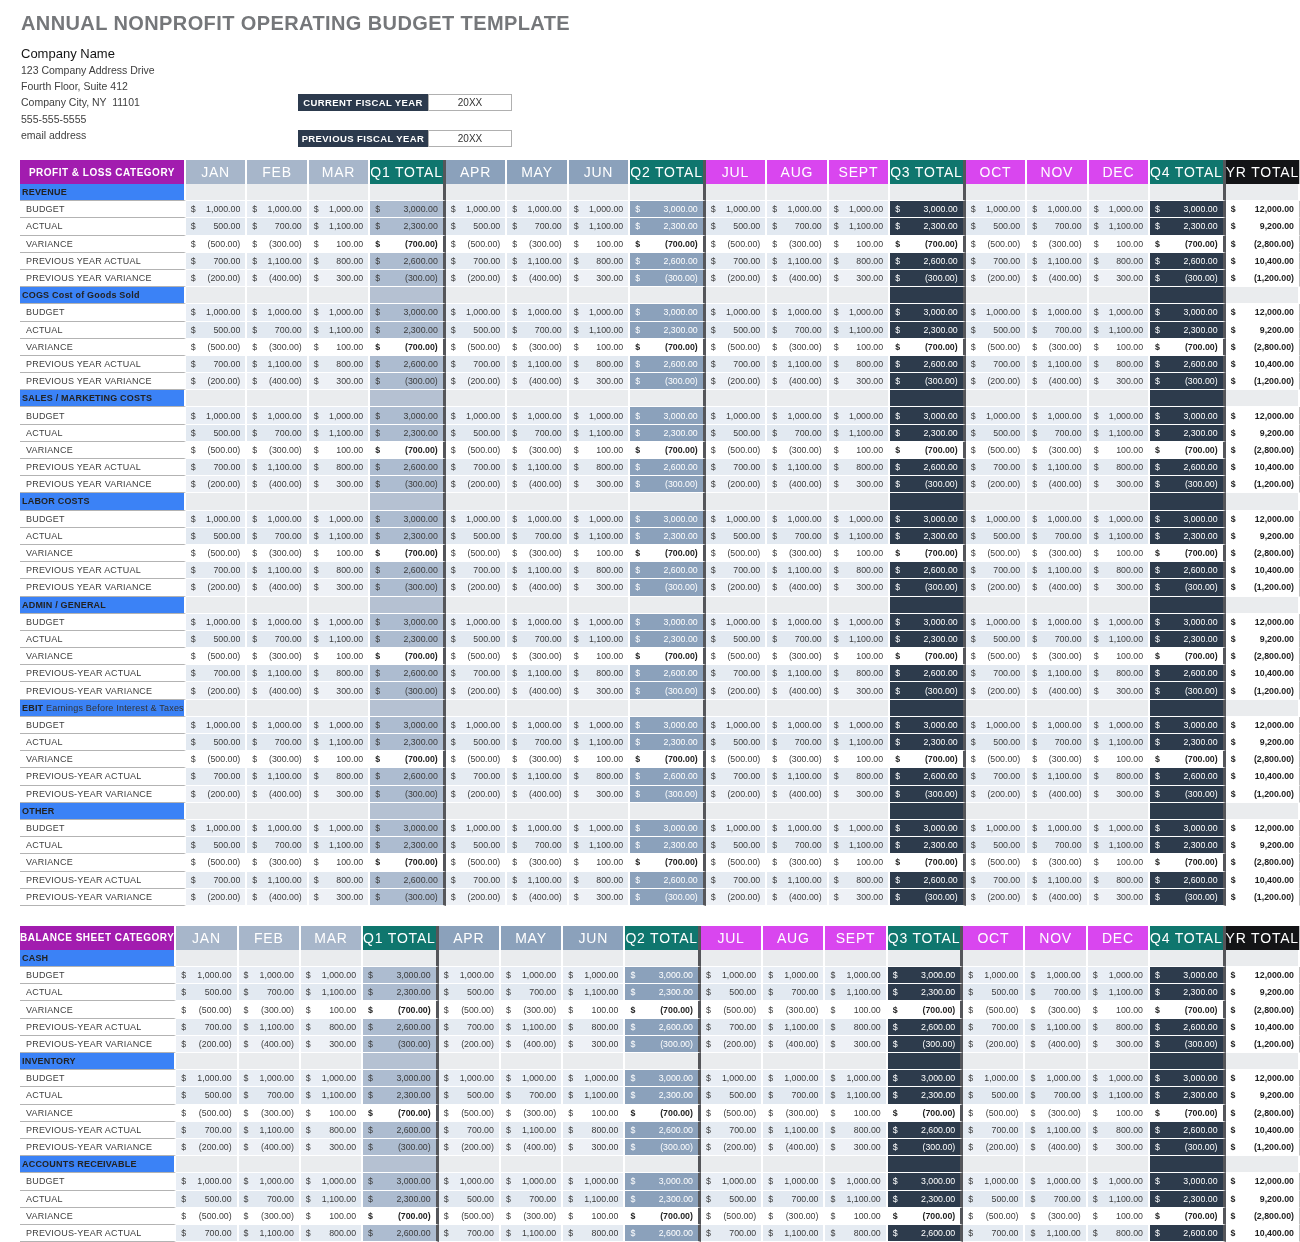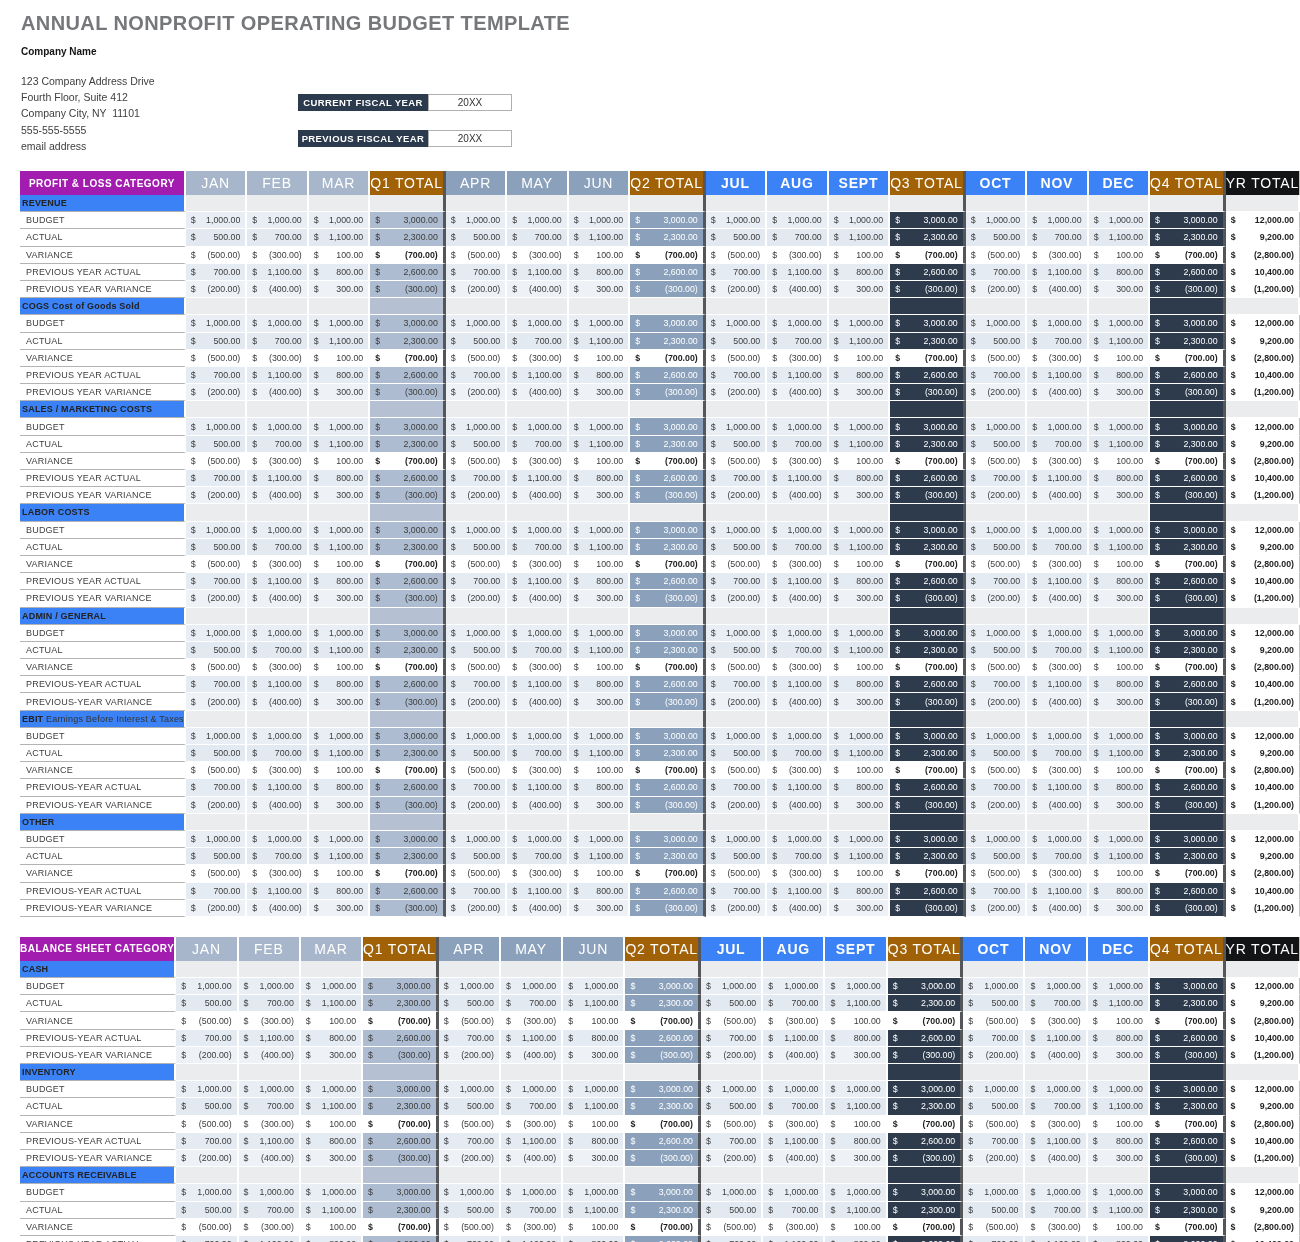--- a/index.html
+++ b/index.html
@@ -9,21 +9,21 @@
     overflow:hidden;
     background:#fff;
     font-family:"Liberation Sans",sans-serif;
   }
   .page-title{
     margin:12px 0 0 21px;
     font-size:20px;font-weight:bold;
     color:#75777a;letter-spacing:0.4px;
   }
   .company{margin:11px 0 0 21px;}
-  .company-name{font-size:10px;font-weight:bold;color:#141414;margin-bottom:16px;}
+  .company-name{font-size:13px;font-weight:normal;color:#141414;margin-bottom:1px;}
   .addr{font-size:10.5px;color:#3e3e3e;line-height:16.2px;white-space:pre;}
   .fiscal{position:absolute;left:298px;top:94px;}
   .fiscal-row{display:flex;margin-bottom:19px;}
   .fiscal-label{
     width:130px;height:17px;background:#2c3a4d;color:#fff;
     font-size:9.5px;font-weight:bold;letter-spacing:0.4px;
     display:flex;align-items:center;justify-content:center;
   }
   .fiscal-value{
     width:84px;height:17px;border:1px solid #b0b0b0;box-sizing:border-box;
@@ -35,22 +35,22 @@
   .bs-table{margin:20px 0 0 20px;}
   td,th{box-sizing:border-box;overflow:hidden;white-space:nowrap;padding:0;}
   th{
     height:24px;font-weight:normal;color:#fff;
     font-size:14px;letter-spacing:0.8px;text-align:center;
     border-right:2px solid #fff;
   }
   th.cat{background:#a21caf;font-weight:bold;font-size:10px;letter-spacing:0.5px;}
   th.h-mq1{background:#a7b6ca;}
   th.h-mq2{background:#8ba1bb;}
-  th.h-mq3,th.h-mq4{background:#3b82f6;font-weight:bold;}
-  th.h-qt1,th.h-qt2,th.h-qt3,th.h-qt4{background:#a16207;text-align:center;}
+  th.h-mq3,th.h-mq4{background:#d946ef;}
+  th.h-qt1,th.h-qt2,th.h-qt3,th.h-qt4{background:#0f766e;text-align:center;}
   th.h-yr{background:#131416;}
   td{height:17.2px;border-right:2px solid #fff;border-bottom:1px solid #fff;}
   td.lbl{
     background:#fff;border-bottom:1px solid #b3b3b3;
     font-size:9px;color:#3d3d3d;padding-left:6px;letter-spacing:0.2px;
   }
   td.secl{
     background:#3b82f6;border-bottom:1px solid #b3b3b3;
     font-size:9px;color:#222;font-weight:bold;padding-left:2px;letter-spacing:0.2px;
   }

